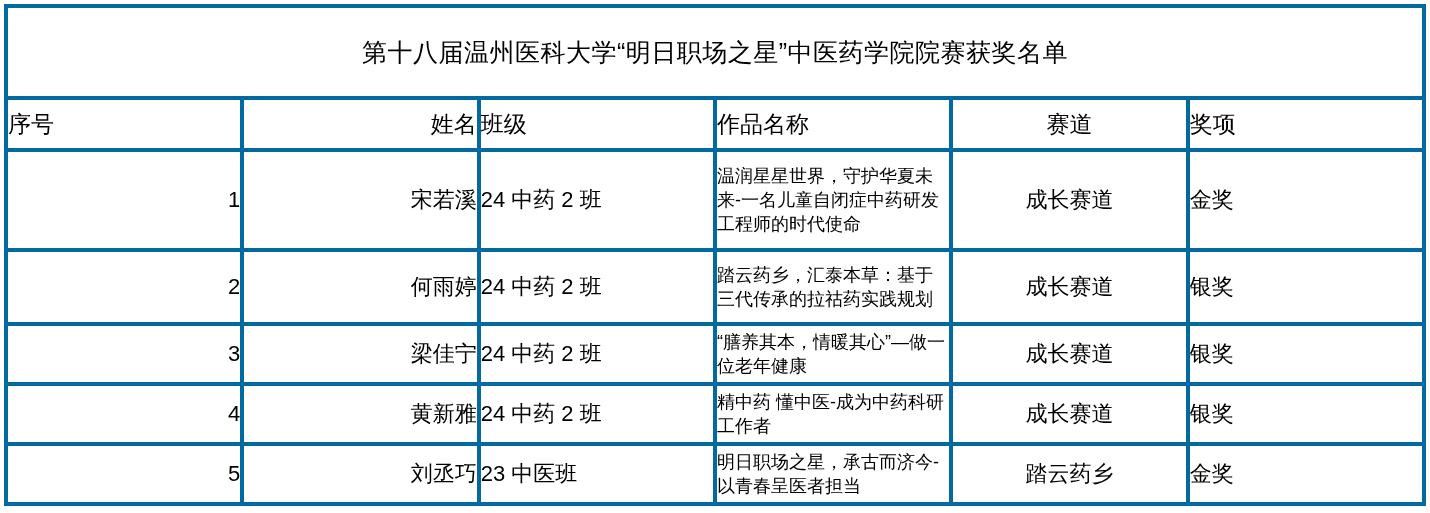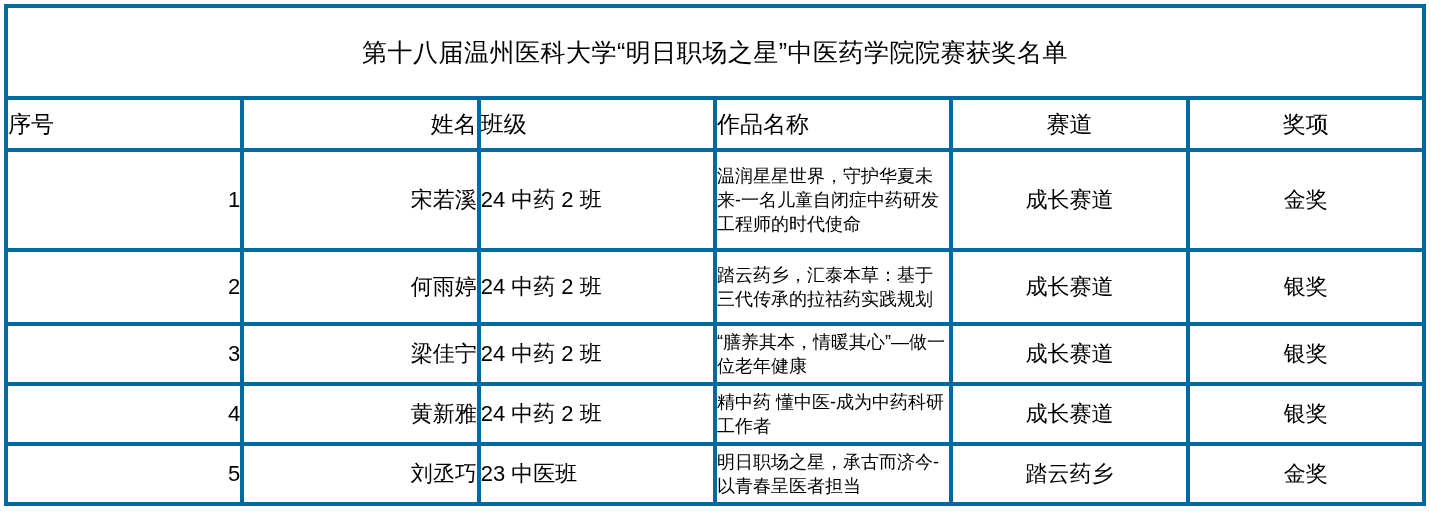--- a/index.html
+++ b/index.html
@@ -48,21 +48,21 @@
     font-weight: bold;
   }
   .hdr-center { text-align: center; }
   .hdr-left { text-align: left; padding-left: 14px; }
 
   .c-idx   { width: 68px;  text-align: right; padding-right: 12px; }
   .c-name  { width: 98px;  text-align: right; }
   .c-class { width: 155px; text-align: left; }
   .c-work  { width: 880px; text-align: left; padding-left: 14px; }
   .c-track { width: 120px; text-align: center; }
-  .c-prize { width: 92px;  text-align: center; }
+  .c-prize { width: 92px;  text-align: left; }
 
   tr.row-tall td { height: 96px; }
   tr.row-mid  td { height: 70px; }
   tr.row-std  td { height: 56px; }
 
   td.body {
     font-size: 22px;
     font-family: "Liberation Sans", "DejaVu Sans", sans-serif;
   }
   td.body.c-work { font-size: 18px; }

